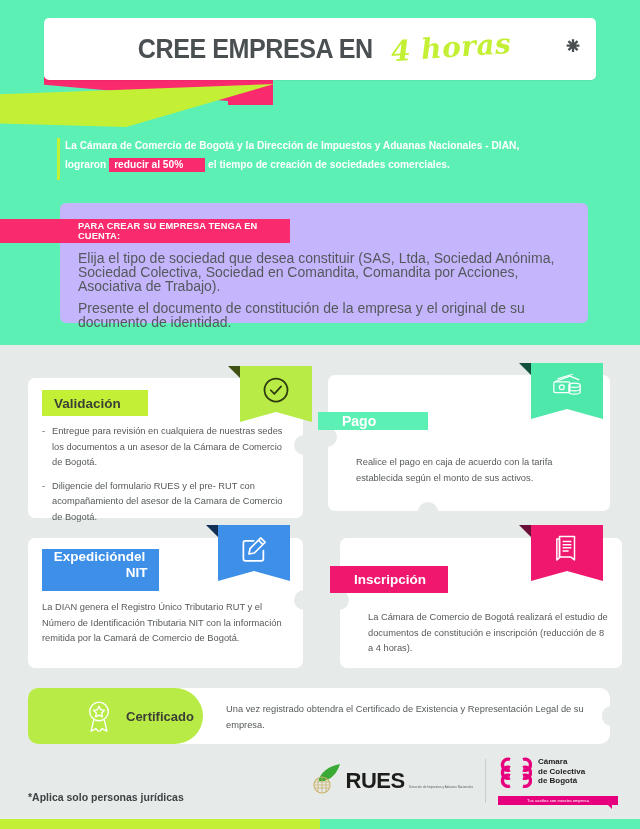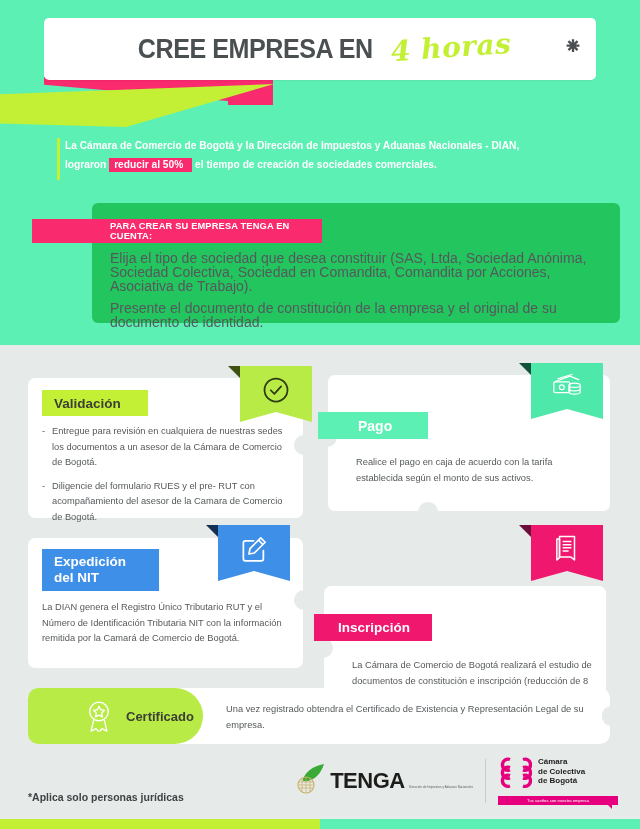--- a/index.html
+++ b/index.html
@@ -92,31 +92,30 @@
   .intro-text {
     margin-left: 8px;
     font-size: 10.2px;
     line-height: 19px;
     color: #ffffff;
     font-weight: bold;
   }
   .hl-pink {
     background: #fa2a6e;
     color: #ffffff;
-    padding: 1px 9px 2px 5px;
+    padding: 1px 22px 2px 5px;
     font-weight: bold;
   }
 
   
   .tec-card {
     position: absolute; left: 60px; top: 203px;
     width: 528px; height: 120px;
-    background: #22c55e;
+    background: #c4b5fd;
     border-radius: 6px;
-    margin-left: 32px;
   }
   .tec-ribbon {
     position: absolute; left: -60px; top: 16px;
     width: 290px; height: 24px;
     background: #fa2a6e;
     display: flex; align-items: center;
   }
   .tec-ribbon span {
     margin-left: 78px;
     font-size: 9.3px;
@@ -144,21 +143,21 @@
 
   
   .step-card {
     position: absolute;
     background: #ffffff;
     border-radius: 7px;
   }
   .step-card.c-validacion { left: 28px;  top: 378px; width: 275px; height: 140px; }
   .step-card.c-pago       { left: 328px; top: 375px; width: 282px; height: 136px; }
   .step-card.c-nit        { left: 28px;  top: 538px; width: 275px; height: 130px; }
-  .step-card.c-inscripcion{ left: 324px; top: 538px; width: 282px; height: 130px; margin-top: 48px; }
+  .step-card.c-inscripcion{ left: 340px; top: 538px; width: 282px; height: 130px; }
 
   
   .nub { position: absolute; background: #e6eae8; }
   .nub-right {
     width: 10px; height: 20px;
     border-radius: 10px 0 0 10px;
   }
   .nub-left {
     width: 10px; height: 20px;
     border-radius: 0 10px 10px 0;
@@ -337,21 +336,21 @@
   <div class="flag" style="left:240px; top:366px; background:#b8eb46;">
     <svg width="30" height="30" viewBox="0 0 24 24" fill="none" stroke="#2e3b10" stroke-width="1.4">
       <circle cx="12" cy="12" r="9.2"></circle>
       <path d="M7.8 12.2l2.9 2.9 5.4-6.0" stroke-linecap="round" stroke-linejoin="round"></path>
     </svg>
   </div>
 
   <div class="step-card c-pago">
     <div class="nub nub-left" style="left:-1px; top:52px;"></div>
     <div class="nub nub-bottom" style="left:90px; bottom:-1px;"></div>
-    <div class="tag" style="left:-10px; top:37px; width:110px; height:27px; background:#5df0b5; color:#ffffff; font-size:14px; padding-left:40px;">
+    <div class="tag" style="left:-10px; top:37px; width:110px; height:18px; background:#5df0b5; color:#ffffff; font-size:14px; padding-left:24px;">
       <span>Pago</span>
     </div>
     <div class="card-body" style="left:28px; top:80px; width:236px;">
       <span>Realice el pago en caja de acuerdo con la tarifa establecida según el monto de sus activos.</span>
     </div>
   </div>
   <div class="flag-fold" style="left:519px; top:363px; background:#12523a;"></div>
   <div class="flag" style="left:531px; top:363px; background:#4fe8ab;">
     <svg width="32" height="28" viewBox="0 0 34 28" fill="none" stroke="#ffffff" stroke-width="1.3">
       <path d="M4 9.5 L20 3.5 L30 7.5" stroke-linejoin="round"></path>
@@ -359,21 +358,21 @@
       <rect x="3" y="9.5" width="17" height="11.5" rx="1.4"></rect>
       <circle cx="11.5" cy="15.3" r="2.6"></circle>
       <ellipse cx="25" cy="13.2" rx="6" ry="2.3"></ellipse>
       <path d="M19 13.2v7.2c0 1.3 2.7 2.3 6 2.3s6-1 6-2.3v-7.2"></path>
       <path d="M19 16.8c0 1.3 2.7 2.3 6 2.3s6-1 6-2.3"></path>
     </svg>
   </div>
 
   <div class="step-card c-nit">
     <div class="nub nub-right" style="right:-1px; top:52px;"></div>
-    <div class="tag" style="left:14px; top:11px; width:117px; height:42px; background:#3d8fe8; color:#ffffff; font-size:13.5px; flex-direction:column; align-items:flex-start; justify-content:center; line-height:16px;">
+    <div class="tag" style="left:14px; top:11px; width:117px; height:42px; background:#3d8fe8; color:#ffffff; font-size:13.5px; flex-direction:row; align-items:flex-start; justify-content:center; line-height:16px;">
       <span>Expedición</span>
       <span>del NIT</span>
     </div>
     <div class="card-body" style="left:14px; top:62px; width:250px;">
       <span>La DIAN genera el Registro Único Tributario RUT y el Número de Identificación Tributaria NIT con la información remitida por la Camará de Comercio de Bogotá.</span>
     </div>
   </div>
   <div class="flag-fold" style="left:206px; top:525px; background:#123054;"></div>
   <div class="flag" style="left:218px; top:525px; background:#3d8fe8;">
     <svg width="30" height="30" viewBox="0 0 24 24" fill="none" stroke="#ffffff" stroke-width="1.4">
@@ -422,21 +421,21 @@
   <div class="logos">
     <div class="logo-dian">
       <span>
         <svg width="30" height="34" viewBox="0 0 30 34">
           <path d="M27 2c-3 10-9 15-16 17-2 .6-4 .4-5.4-.6C8 10 16 4 27 2z" fill="#3aa935"></path>
           <circle cx="9" cy="23" r="8" fill="none" stroke="#cbb26a" stroke-width="1.2"></circle>
           <path d="M2 20h14M2 23h14M2 26h14M5 16v14M9 15v16M13 16v14" stroke="#cbb26a" stroke-width="0.8"></path>
         </svg>
       </span>
       <span>
-        <span class="dian-word">TENGA</span>
+        <span class="dian-word">RUES</span>
         <span class="dian-sub">Dirección de Impuestos y Aduanas Nacionales</span>
       </span>
     </div>
 
     <div class="logo-div"></div>
 
     <div class="logo-ccb">
       <div class="ccb-row">
         <span>
           <svg width="34" height="32" viewBox="0 0 34 32" fill="none" stroke="#e6007e" stroke-width="3.4">

